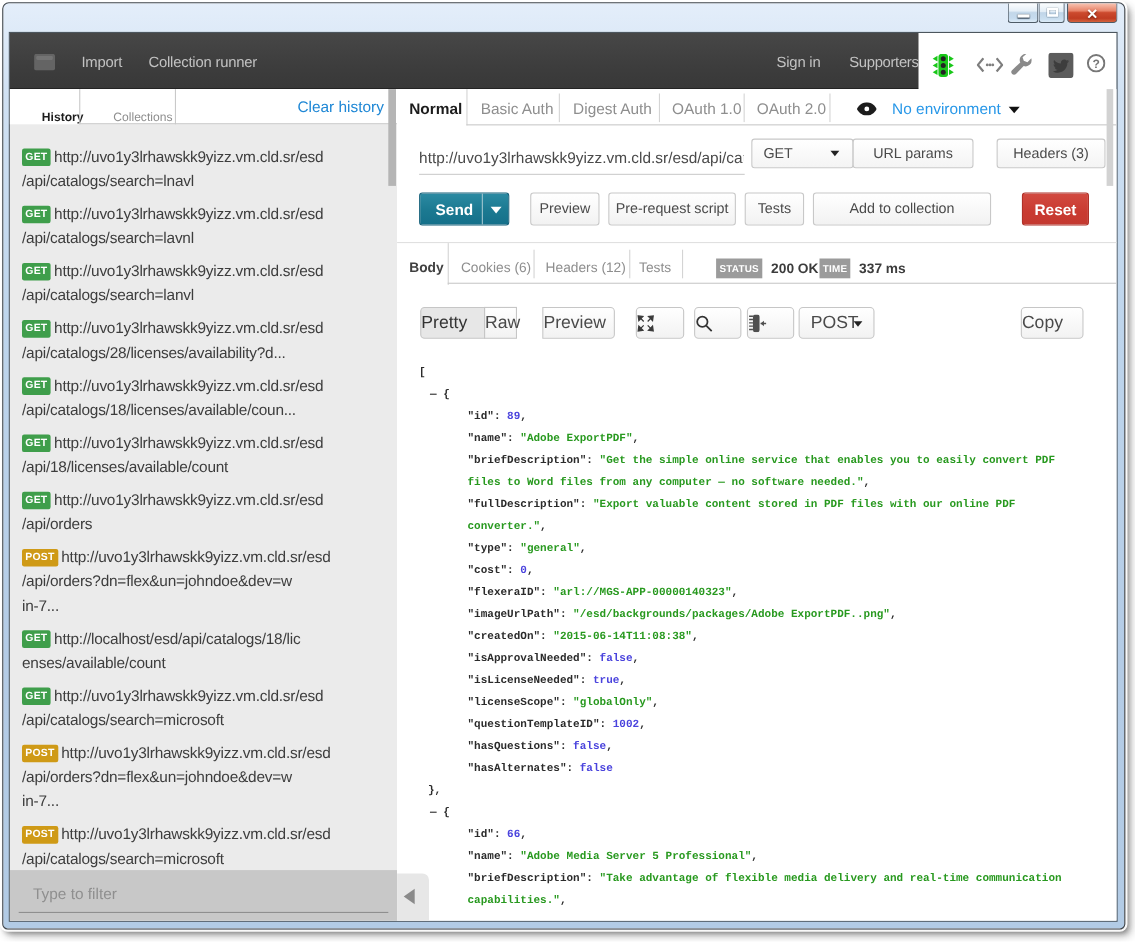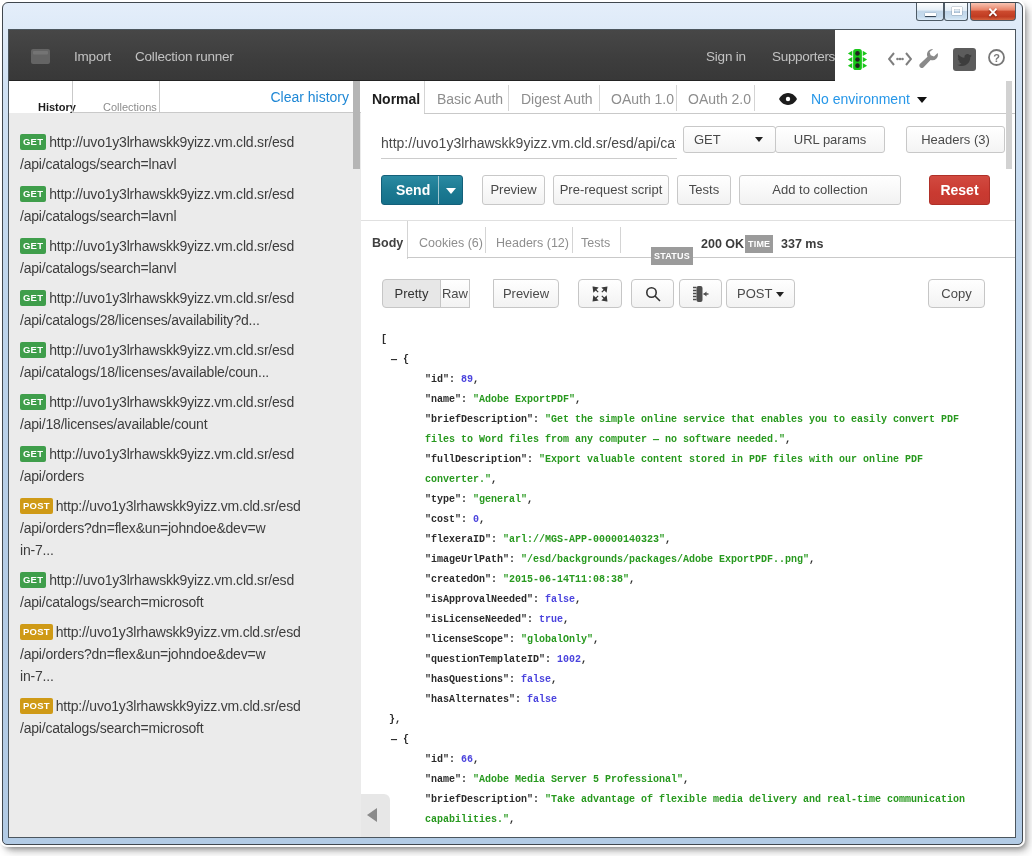--- a/index.html
+++ b/index.html
@@ -112,21 +112,21 @@
 
 #btabs { position:absolute; left:0; top:139px; width:654px; height:38px;
   border-top:1px solid #e0e0e0; font-size:12.5px; }
 #btabs .hline { position:absolute; left:46px; right:0; bottom:0; height:1px; background:#c9c9c9; }
 .sbadge { position:absolute; background:#9b9b9b; color:#fff; font-size:9px; font-weight:bold;
   height:18px; line-height:18px; padding:0 3px; letter-spacing:0.2px; }
 
 
 .btn3 { position:absolute; top:198px; height:29px; border:1px solid #c6c6c6;
   background:linear-gradient(180deg,#ffffff 0%,#f2f2f2 100%);
-  font-size:13px; color:#4a4a4a; text-align:center; line-height:27px; }
+  font-size:16px; color:#4a4a4a; text-align:left; line-height:27px; }
 #bpretty { left:21px; width:59px; background:#e7e7e7; border-radius:4px 0 0 4px;
   color:#333; z-index:2; }
 #braw { left:79px; width:30px; border-radius:0; }
 #bpreview2 { left:132px; width:66px; border-radius:0 4px 4px 0; }
 #bexpand { left:217px; width:44px; border-radius:4px; }
 #bsearch { left:270px; width:43px; border-radius:4px; }
 #bfold { left:318px; width:43px; border-radius:4px; }
 #bjson { left:365px; width:69px; border-radius:4px; }
 #bjson .car { position:absolute; right:10px; top:12px; width:0; height:0;
   border-left:4px solid transparent; border-right:4px solid transparent; border-top:5px solid #222; }
@@ -214,23 +214,28 @@
      </div>
      <div id="hlist">
        <div class="item"><span class="badge get">GET</span>http://uvo1y3lrhawskk9yizz.vm.cld.sr/esd<br>/api/catalogs/search=lnavl</div>
        <div class="item"><span class="badge get">GET</span>http://uvo1y3lrhawskk9yizz.vm.cld.sr/esd<br>/api/catalogs/search=lavnl</div>
        <div class="item"><span class="badge get">GET</span>http://uvo1y3lrhawskk9yizz.vm.cld.sr/esd<br>/api/catalogs/search=lanvl</div>
        <div class="item"><span class="badge get">GET</span>http://uvo1y3lrhawskk9yizz.vm.cld.sr/esd<br>/api/catalogs/28/licenses/availability?d...</div>
        <div class="item"><span class="badge get">GET</span>http://uvo1y3lrhawskk9yizz.vm.cld.sr/esd<br>/api/catalogs/18/licenses/available/coun...</div>
        <div class="item"><span class="badge get">GET</span>http://uvo1y3lrhawskk9yizz.vm.cld.sr/esd<br>/api/18/licenses/available/count</div>
        <div class="item"><span class="badge get">GET</span>http://uvo1y3lrhawskk9yizz.vm.cld.sr/esd<br>/api/orders</div>
        <div class="item"><span class="badge post">POST</span>http://uvo1y3lrhawskk9yizz.vm.cld.sr/esd<br>/api/orders?dn=flex&amp;un=johndoe&amp;dev=w<br>in-7...</div>
+       <div class="item"><span class="badge get">GET</span>http://localhost/esd/api/catalogs/18/lic<br>enses/available/count</div>
        <div class="item"><span class="badge get">GET</span>http://uvo1y3lrhawskk9yizz.vm.cld.sr/esd<br>/api/catalogs/search=microsoft</div>
        <div class="item"><span class="badge post">POST</span>http://uvo1y3lrhawskk9yizz.vm.cld.sr/esd<br>/api/orders?dn=flex&amp;un=johndoe&amp;dev=w<br>in-7...</div>
        <div class="item"><span class="badge post">POST</span>http://uvo1y3lrhawskk9yizz.vm.cld.sr/esd<br>/api/catalogs/search=microsoft</div>
+     </div>
+     <div id="lfilter">
+       <div class="ph">Type to filter</div>
+       <div class="ul"></div>
      </div>
      <div id="lscroll"></div>
    </div>
    <div id="lhandle">
           <div class="tri"></div>
         </div>
 
    <div id="right">
      <div id="rtabs">
        <span class="abs" style="left:11px; top:10px; font-weight:bold; color:#1c1c1c">Normal</span>
@@ -275,21 +280,21 @@
      <div id="btabs">
        <span class="abs" style="left:11px; top:15px; font-weight:bold; color:#404040">Body</span>
        <span class="abs graytxt" style="left:58px; top:15px">Cookies (6)</span>
        <span class="abs graytxt" style="left:135px; top:15px">Headers (12)</span>
        <span class="abs graytxt" style="left:220px; top:15px">Tests</span>
        <div class="sep-v" style="left:46px; top:0; height:38px"></div>
        <div class="sep-v" style="left:124px; top:6px; height:26px"></div>
        <div class="sep-v" style="left:211px; top:6px; height:26px"></div>
        <div class="sep-v" style="left:259px; top:6px; height:26px"></div>
        <div class="hline"></div>
-       <div class="sbadge" style="left:290px; top:26px">STATUS</div>
+       <div class="sbadge" style="left:290px; top:14px">STATUS</div>
        <span class="abs" style="left:340px; top:16px; font-weight:bold; color:#3c3c3c; font-size:12.5px">200 OK</span>
        <div class="sbadge" style="left:384px; top:14px">TIME</div>
        <span class="abs" style="left:420px; top:16px; font-weight:bold; color:#3c3c3c; font-size:12.5px">337 ms</span>
      </div>
 
      <div class="btn3" id="bpretty">Pretty</div>
      <div class="btn3" id="braw">Raw</div>
      <div class="btn3" id="bpreview2">Preview</div>
      <div class="btn3" id="bexpand">
        <svg width="16" height="16" viewBox="0 0 16 16" style="margin-top:6px">

